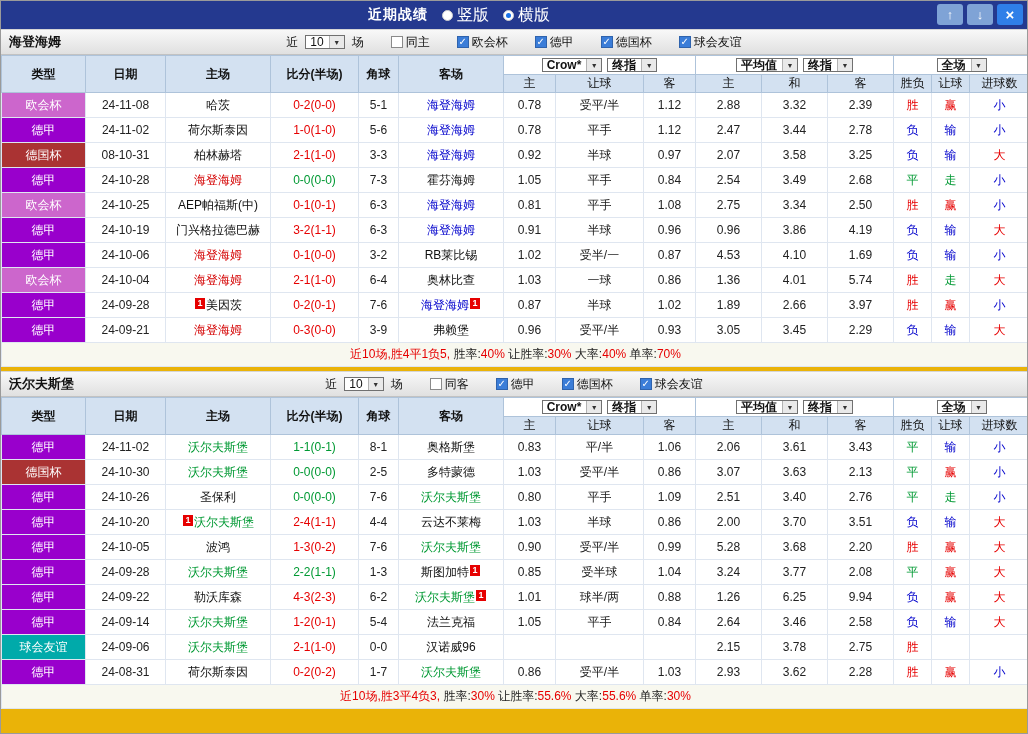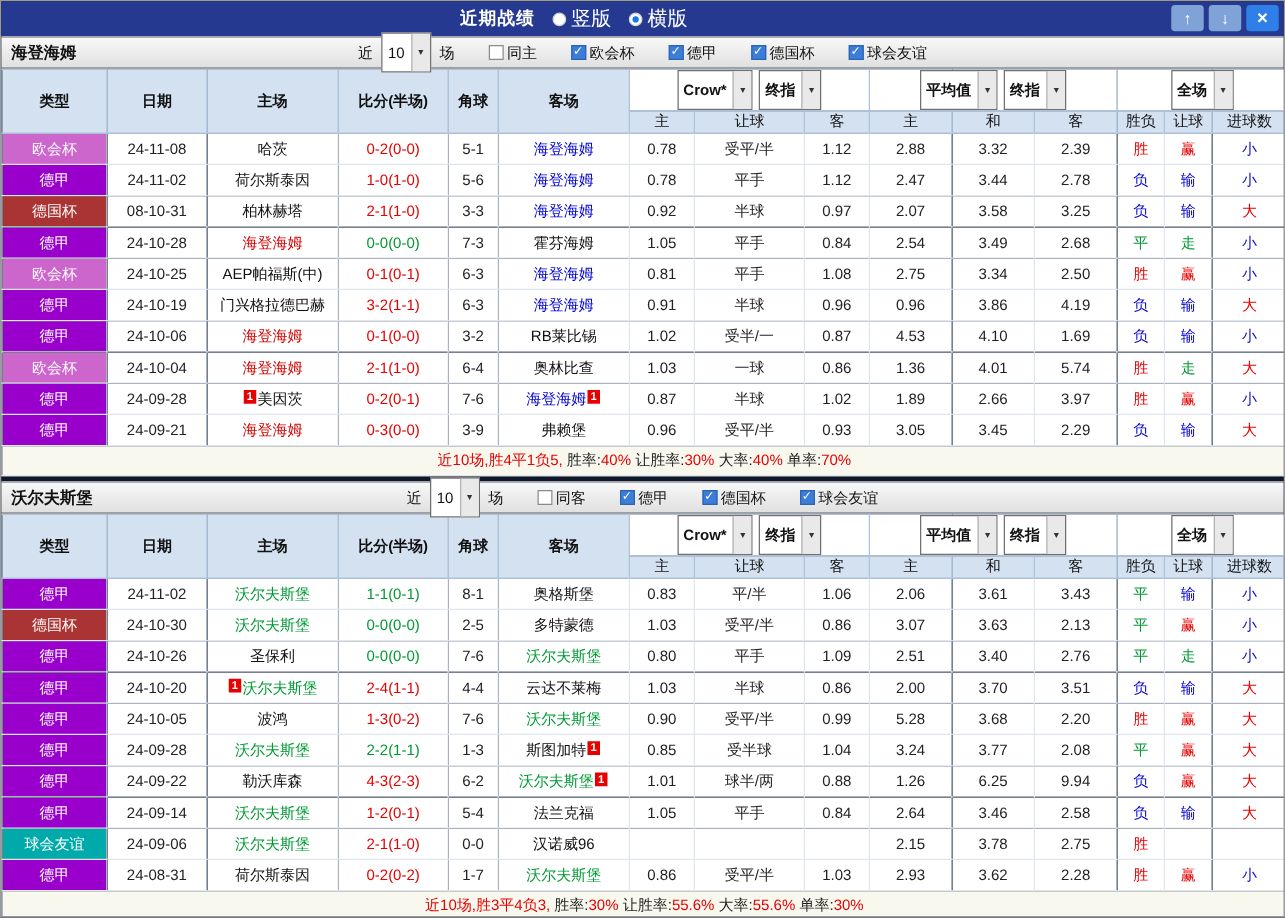--- a/index.html
+++ b/index.html
@@ -4,38 +4,38 @@
 <style>
   :root{
     --c-titlebar:#24398f; --c-close:#2f7fe8; --c-btn:#7fa3d6;
     --c-win:#e60000; --c-draw:#009933; --c-lose:#0000cc;
     --c-focal-blue:#0000cc; --c-focal-red:#d40000; --c-focal-green:#009933;
     --c-europa:#cc66cc; --c-bundesliga:#9900cc; --c-cup:#aa3333; --c-friendly:#00aaaa;
     --c-header:#d3e1f1; --c-cb:#3b7dd8;
   }
   *{box-sizing:border-box;}
   body{margin:0;background:#ffffff;font-family:"Liberation Sans","DejaVu Sans",sans-serif;}
-  .window{width:1028px;height:734px;border:1px solid #9a9a9a;background:#0f172a;overflow:hidden;}
+  .window{width:1028px;height:734px;border:1px solid #9a9a9a;background:#eab308;overflow:hidden;}
   
   .titlebar{height:28px;background:var(--c-titlebar);position:relative;}
   .tb-center{position:absolute;left:0;right:110px;top:0;bottom:0;display:flex;justify-content:center;align-items:center;gap:14px;color:#fff;}
   .tb-title{font-weight:bold;font-size:14px;letter-spacing:1px;}
   .tb-radio{display:inline-flex;align-items:center;gap:4px;font-size:16px;cursor:pointer;color:#fff;}
   .radio-circle{width:11px;height:11px;border-radius:50%;background:#fff;border:1px solid #cfcfcf;position:relative;}
   .radio-circle.selected::after{content:"";position:absolute;left:2px;top:2px;width:5px;height:5px;border-radius:50%;background:#1a73e8;}
   .tb-buttons{position:absolute;right:4px;top:3px;display:flex;gap:4px;}
   .tb-btn{width:26px;height:21px;border-radius:3px;background:var(--c-btn);color:#fff;display:flex;align-items:center;justify-content:center;font-size:13px;cursor:pointer;}
   .tb-btn.close{background:var(--c-close);font-size:15px;font-weight:bold;}
   
   .section + .section{margin-top:4px;}
   .team-bar{height:26px;background:linear-gradient(#f8f8f8,#e0e0e0);border-top:1px solid #d5d5d5;border-bottom:1px solid #c2c2c2;position:relative;display:flex;align-items:center;}
   .team-name-label{position:absolute;left:8px;font-weight:bold;font-size:13px;color:#111;}
   .filter-bar{margin:0 auto;display:flex;align-items:center;gap:7px;font-size:12px;color:#111;}
   
-  .dd{display:inline-flex;align-items:center;border:1px solid #707070;background:#fff;height:32px;padding-left:4px;cursor:pointer;}
+  .dd{display:inline-flex;align-items:center;border:1px solid #707070;background:#fff;height:14px;padding-left:4px;cursor:pointer;}
   .dd-label{font-size:12px;margin-right:5px;white-space:nowrap;}
   .dd-arrow{width:15px;height:100%;background:#e9e9e9;border-left:1px solid #b2b2b2;color:#333;font-size:7px;display:flex;align-items:center;justify-content:center;}
   
   .cb-wrap{display:inline-flex;align-items:center;gap:3px;cursor:pointer;white-space:nowrap;padding-left:20px;}
   .cb{width:12px;height:12px;border:1px solid #8a8a8a;background:#fff;font-size:10px;line-height:10px;color:#fff;display:flex;align-items:center;justify-content:center;}
   .cb.checked{background:var(--c-cb);border-color:#2f63ad;}
   
   table{width:100%;border-collapse:collapse;table-layout:fixed;}
   thead th{background:var(--c-header);border:1px solid #aec3da;font-size:12px;height:18px;padding:0;color:#111;font-weight:bold;}
   thead th.ddcell{background:#fff;height:19px;}

